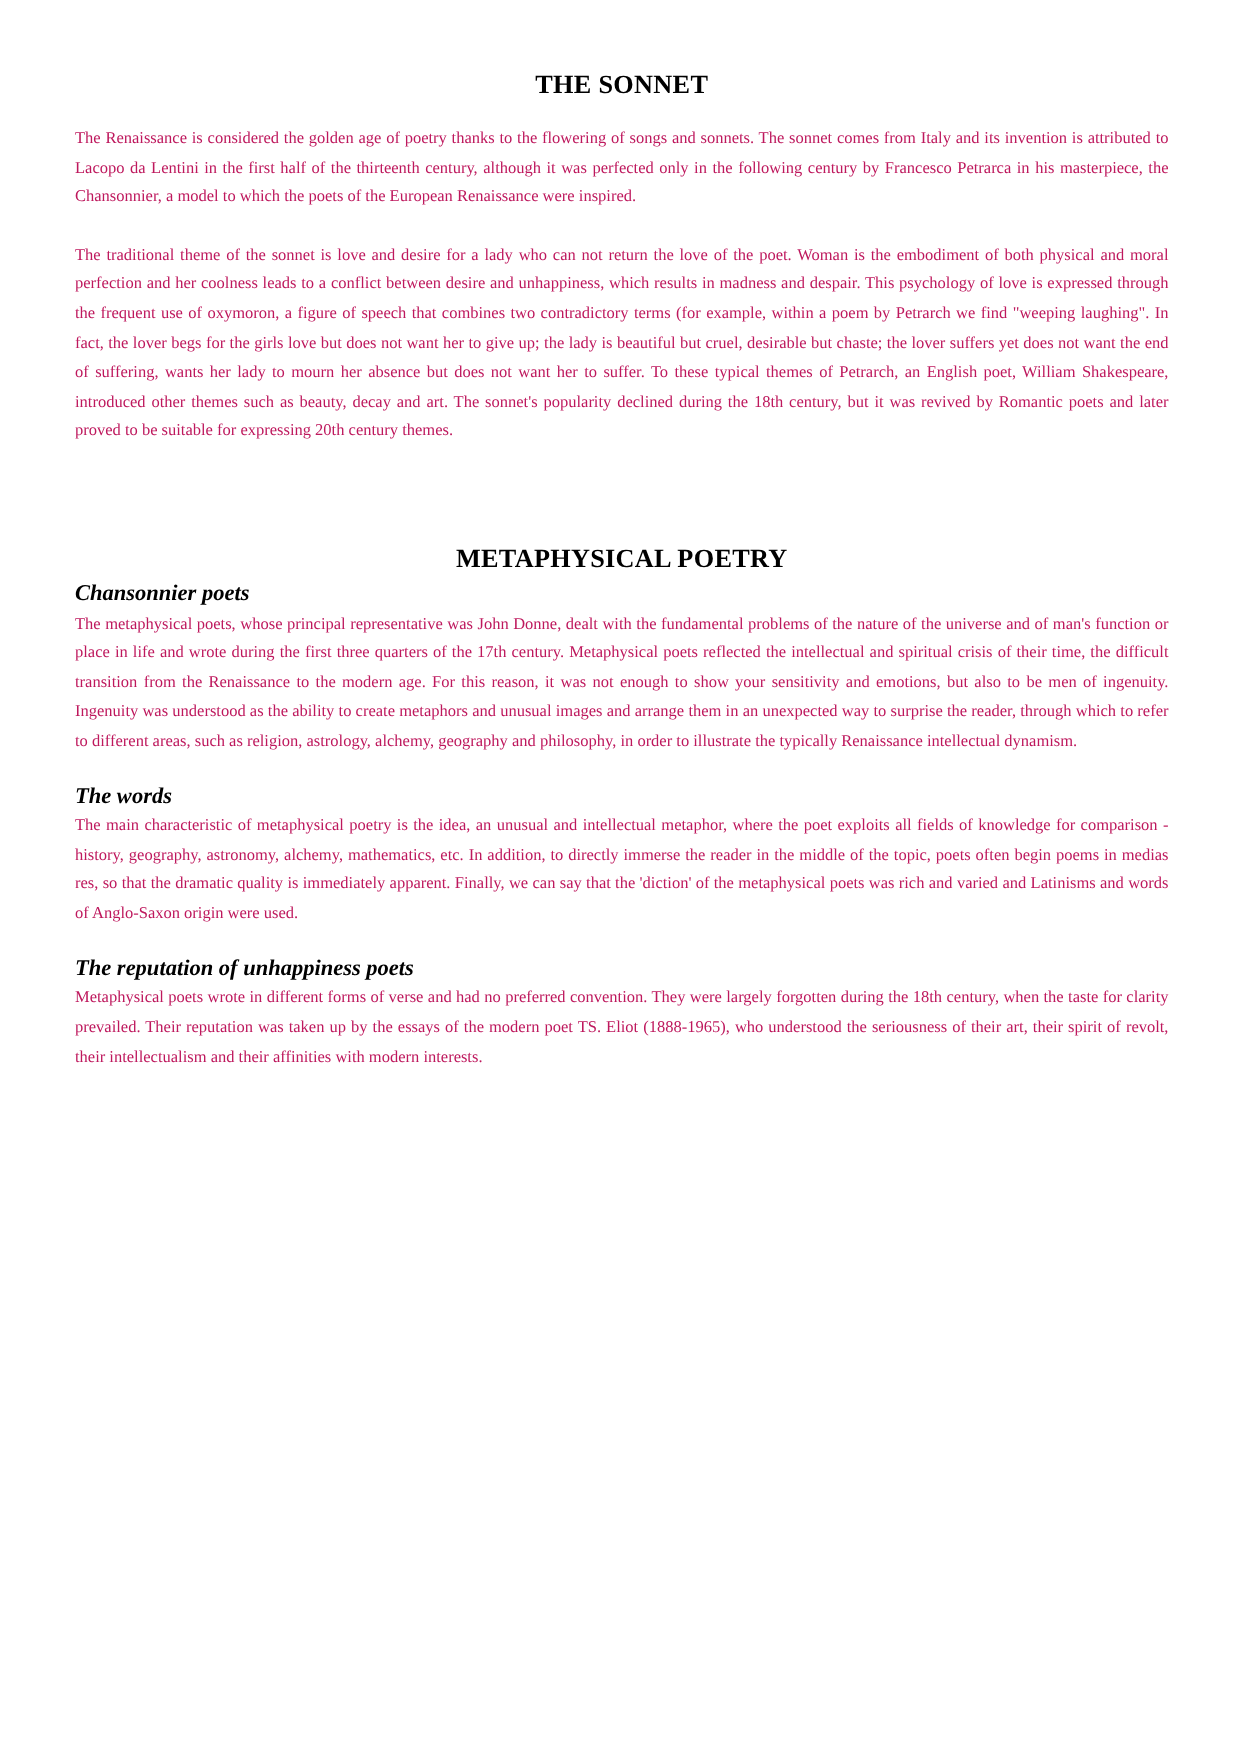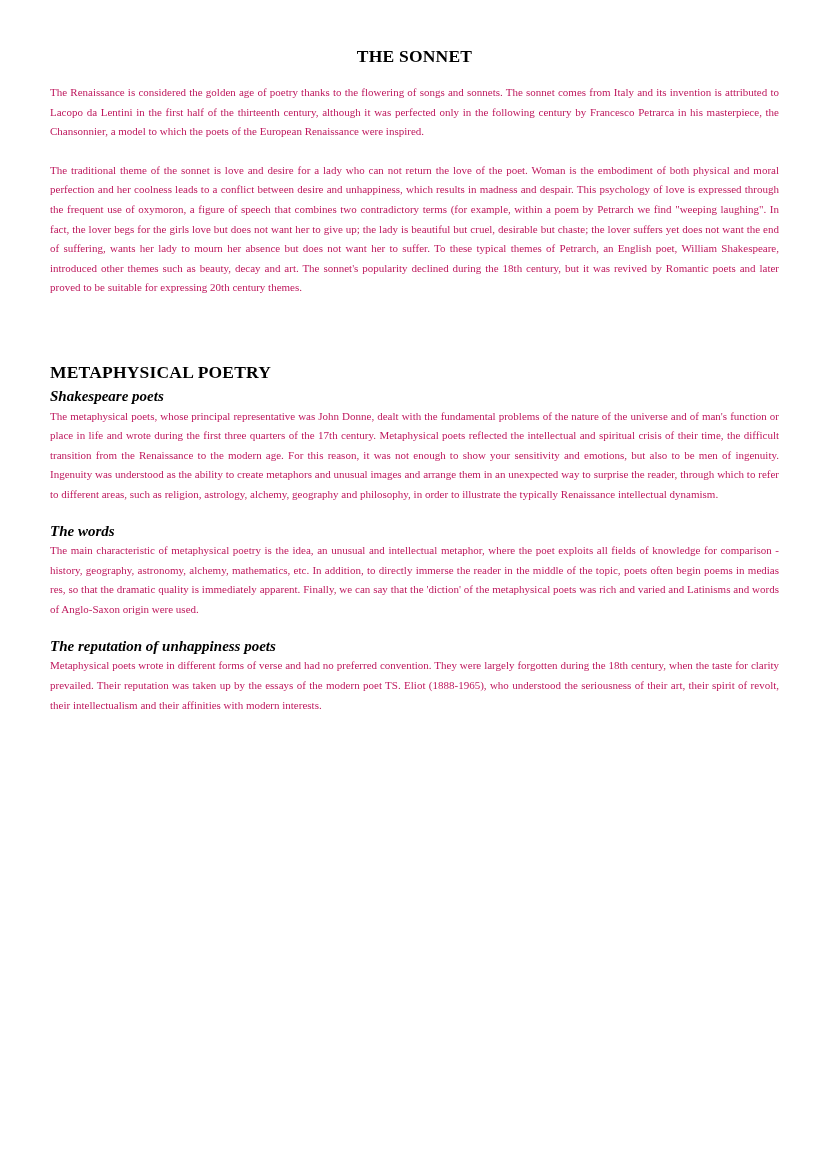--- a/index.html
+++ b/index.html
@@ -30,20 +30,21 @@
     text-align: center;
     color: #000000;
     letter-spacing: 0.2px;
     margin: 0 0 16px 0;
     line-height: 1.2;
   }
   .section-title {
     font-family: "Liberation Serif", "DejaVu Serif", serif;
     font-weight: bold;
     font-size: 17.5px;
+    text-align: center;
     color: #000000;
     letter-spacing: 0.2px;
     margin: 0 0 3px 0;
     line-height: 1.25;
   }
   .sub-title {
     font-family: "Liberation Serif", "DejaVu Serif", serif;
     font-weight: bold;
     font-style: italic;
     font-size: 15px;
@@ -78,21 +79,21 @@
     <p class="body-text">The Renaissance is considered the golden age of poetry thanks to the flowering of songs and sonnets. The sonnet comes from Italy and its invention is attributed to Lacopo da Lentini in the first half of the thirteenth century, although it was perfected only in the following century by Francesco Petrarca in his masterpiece, the Chansonnier, a model to which the poets of the European Renaissance were inspired.</p>
 
     <div class="gap-para"></div>
 
     <p class="body-text">The traditional theme of the sonnet is love and desire for a lady who can not return the love of the poet. Woman is the embodiment of both physical and moral perfection and her coolness leads to a conflict between desire and unhappiness, which results in madness and despair. This psychology of love is expressed through the frequent use of oxymoron, a figure of speech that combines two contradictory terms (for example, within a poem by Petrarch we find "weeping laughing". In fact, the lover begs for the girls love but does not want her to give up; the lady is beautiful but cruel, desirable but chaste; the lover suffers yet does not want the end of suffering, wants her lady to mourn her absence but does not want her to suffer. To these typical themes of Petrarch, an English poet, William Shakespeare, introduced other themes such as beauty, decay and art. The sonnet's popularity declined during the 18th century, but it was revived by Romantic poets and later proved to be suitable for expressing 20th century themes.</p>
 
     <div class="gap-section"></div>
 
     <h2 class="section-title">METAPHYSICAL POETRY</h2>
 
-    <h3 class="sub-title">Shakespeare poets</h3>
+    <h3 class="sub-title">Chansonnier poets</h3>
 
     <p class="body-text">The metaphysical poets, whose principal representative was John Donne, dealt with the fundamental problems of the nature of the universe and of man's function or place in life and wrote during the first three quarters of the 17th century. Metaphysical poets reflected the intellectual and spiritual crisis of their time, the difficult transition from the Renaissance to the modern age. For this reason, it was not enough to show your sensitivity and emotions, but also to be men of ingenuity. Ingenuity was understood as the ability to create metaphors and unusual images and arrange them in an unexpected way to surprise the reader, through which to refer to different areas, such as religion, astrology, alchemy, geography and philosophy, in order to illustrate the typically Renaissance intellectual dynamism.</p>
 
     <div class="gap-sub"></div>
 
     <h3 class="sub-title">The words</h3>
 
     <p class="body-text">The main characteristic of metaphysical poetry is the idea, an unusual and intellectual metaphor, where the poet exploits all fields of knowledge for comparison - history, geography, astronomy, alchemy, mathematics, etc. In addition, to directly immerse the reader in the middle of the topic, poets often begin poems in medias res, so that the dramatic quality is immediately apparent. Finally, we can say that the 'diction' of the metaphysical poets was rich and varied and Latinisms and words of Anglo-Saxon origin were used.</p>
 
     <div class="gap-sub"></div>

